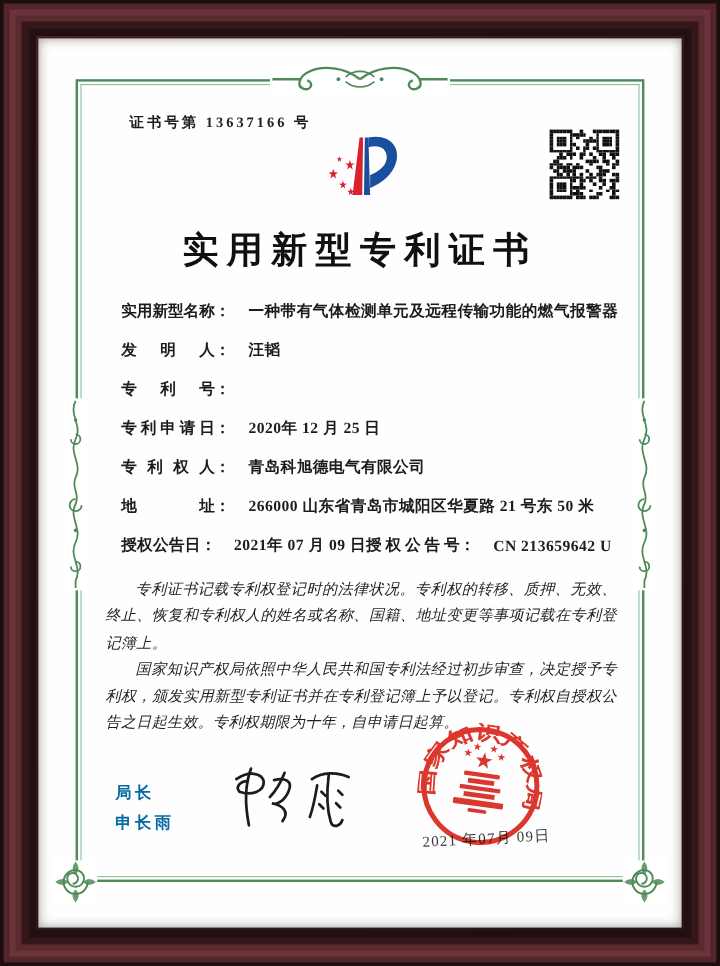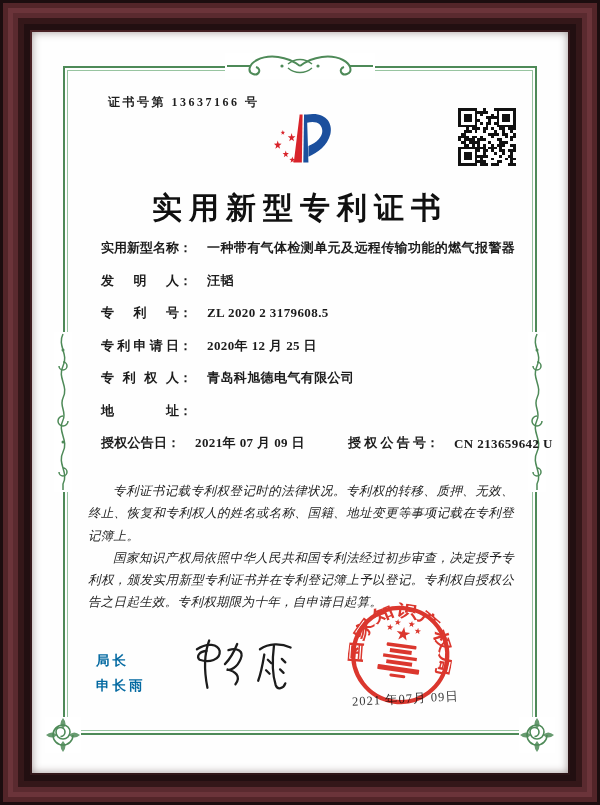--- a/index.html
+++ b/index.html
@@ -43,26 +43,26 @@
     display:grid;grid-template-columns:repeat(21,1fr);grid-template-rows:repeat(21,1fr);
     background:#fff;
   }
   .qr b{background:transparent;}
   .qr b.on{background:#111;}
   .page-title{
     position:absolute;left:0;right:0;top:156px;margin:0;
     text-align:center;font-size:30px;font-weight:700;letter-spacing:7px;
     color:#101010;
   }
-  .fields{position:absolute;left:69px;top:207px;width:420px;font-size:13px;font-weight:700;color:#1c1c1c;}
+  .fields{position:absolute;left:69px;top:218px;width:420px;font-size:13px;font-weight:700;color:#1c1c1c;}
   .frow{display:flex;align-items:baseline;height:20px;margin-bottom:12.5px;white-space:nowrap;}
   .lb{display:inline-block;width:78px;text-align:justify;text-align-last:justify;}
   .cl{margin:0 1px 0 0;}
   .val{margin-left:14px;letter-spacing:.4px;}
-  .grant{display:flex;gap:43px;}
+  .grant{display:flex;}
   .grant .g1{width:204px;display:flex;align-items:baseline;white-space:nowrap;}
   .grant .g2{display:flex;align-items:flex-end;white-space:nowrap;font-family:Liberation Serif, serif;}
   .paras{
     position:absolute;left:56px;top:448px;width:426px;
     font-size:12.5px;line-height:1.78;color:#1e1e1e;font-style:italic;letter-spacing:.3px;
   }
   .paras p{margin:0;text-indent:2em;text-align:justify;}
   .signoff{
     position:absolute;left:64px;top:616px;
     font-family:"Liberation Sans","DejaVu Sans",sans-serif;
@@ -620,35 +620,35 @@
           <span class="val">一种带有气体检测单元及远程传输功能的燃气报警器</span>
       </div>
       <div class="frow">
         <span class="lb">发明人</span>
           <span class="cl">：</span>
           <span class="val">汪韬</span>
       </div>
       <div class="frow">
         <span class="lb">专利号</span>
           <span class="cl">：</span>
-          <span class="val">ZL 2020 2 3179608.5</span>
       </div>
       <div class="frow">
         <span class="lb">专利申请日</span>
           <span class="cl">：</span>
           <span class="val">2020年 12 月 25 日</span>
       </div>
       <div class="frow">
         <span class="lb">专利权人</span>
           <span class="cl">：</span>
           <span class="val">青岛科旭德电气有限公司</span>
       </div>
       <div class="frow">
         <span class="lb">地址</span>
           <span class="cl">：</span>
+          <span class="val">266000 山东省青岛市城阳区华夏路 21 号东 50 米</span>
       </div>
       <div class="frow grant">
         <span class="g1">
           <span class="lb">授权公告日</span>
             <span class="cl">：</span>
             <span class="val">2021年 07 月 09 日</span>
         </span>
         <span class="g2">
           <span class="lb">授权公告号</span>
             <span class="cl">：</span>

